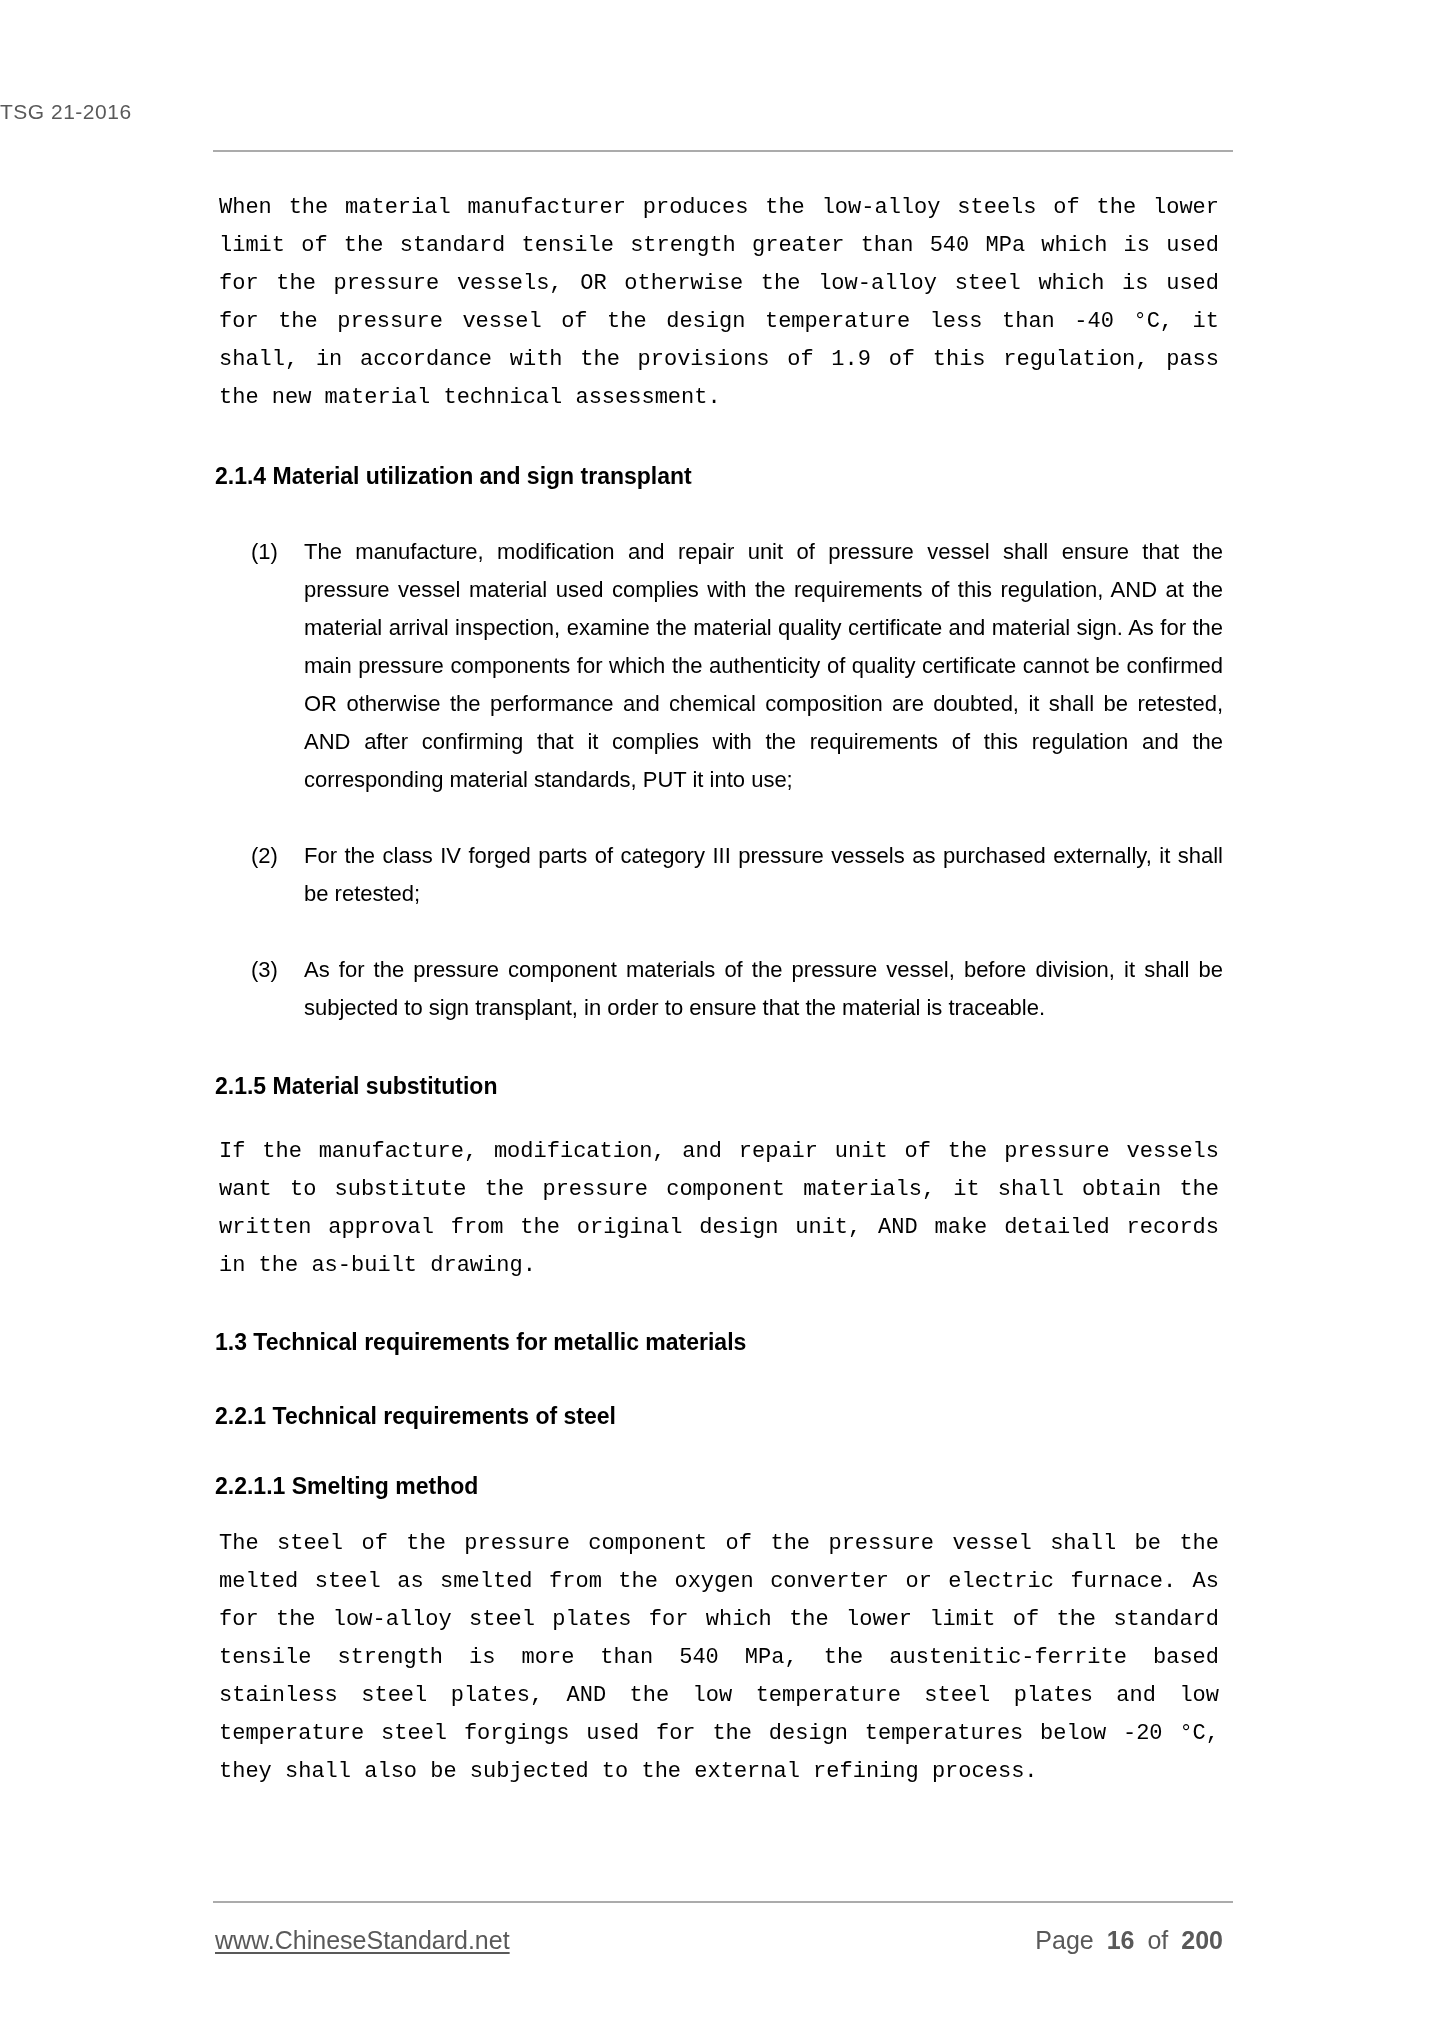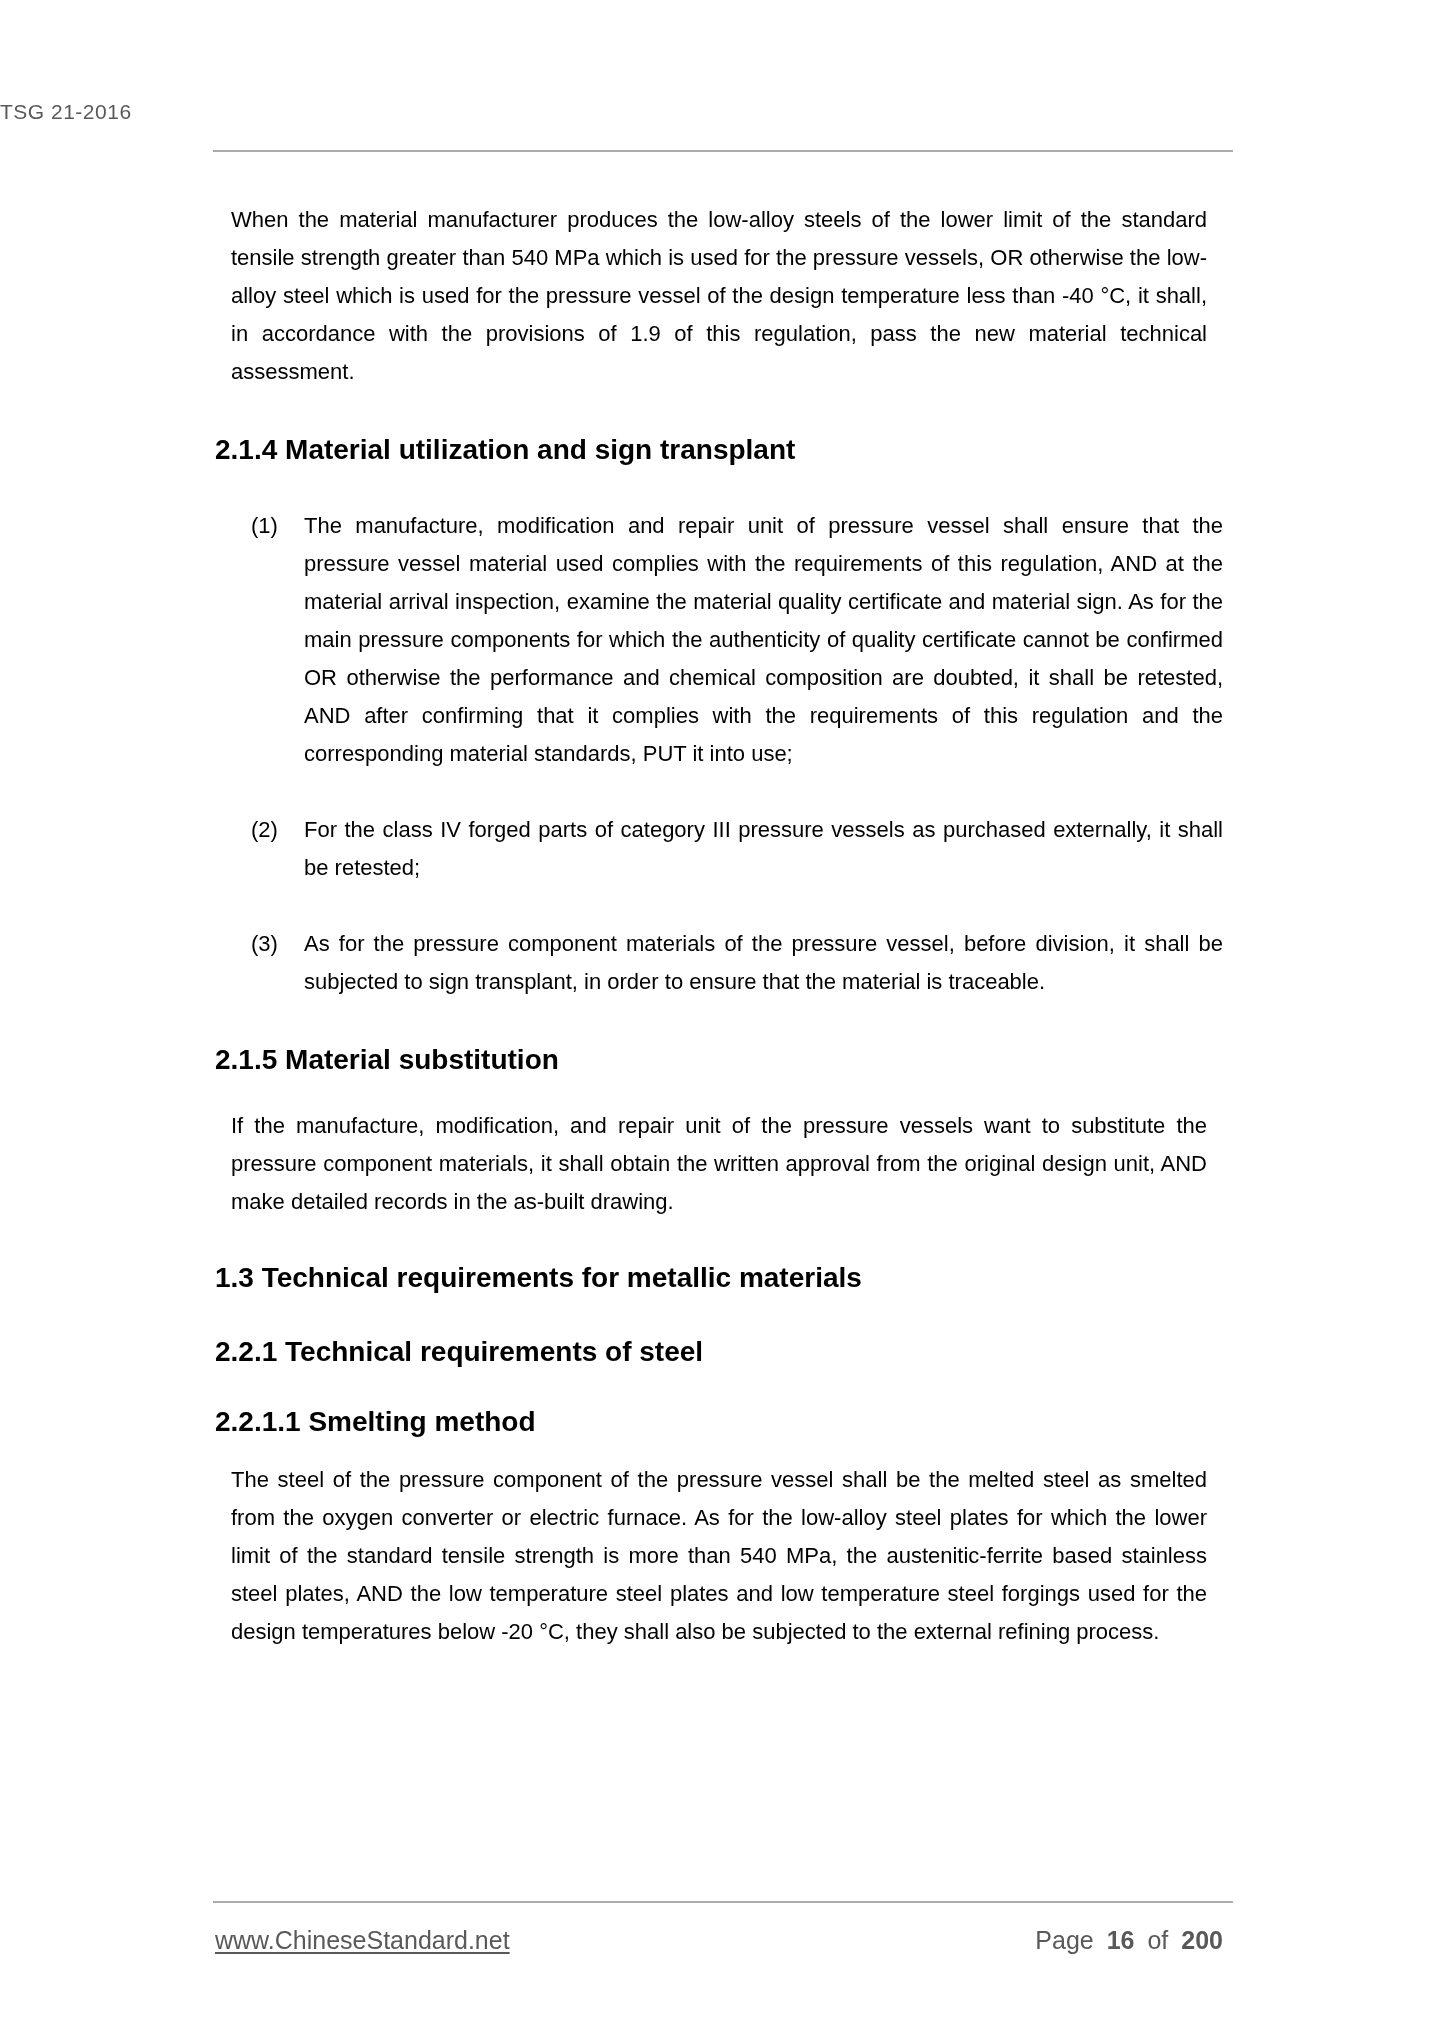--- a/index.html
+++ b/index.html
@@ -35,28 +35,29 @@
       position: absolute;
       top: 185px;
       left: 215px;
       width: 1008px;
       color: #000000;
       font-size: 22px;
       line-height: 38px;
     }
 
     p.body-para {
-      margin: 16px;
+      margin: 4px;
       text-align: justify;
       text-justify: inter-word;
+      font-family: Liberation Mono, monospace;
     }
 
     .section-heading {
       margin: 0;
-      font-size: 28px;
+      font-size: 23px;
       font-weight: bold;
       line-height: 38px;
       color: #000000;
       text-align: left;
     }
 
     .list-item { display: flex; margin-top: 38px; }
     .list-marker { flex: 0 0 53px; margin-left: 36px; }
     .list-text { flex: 1; text-align: justify; text-justify: inter-word; }
 

